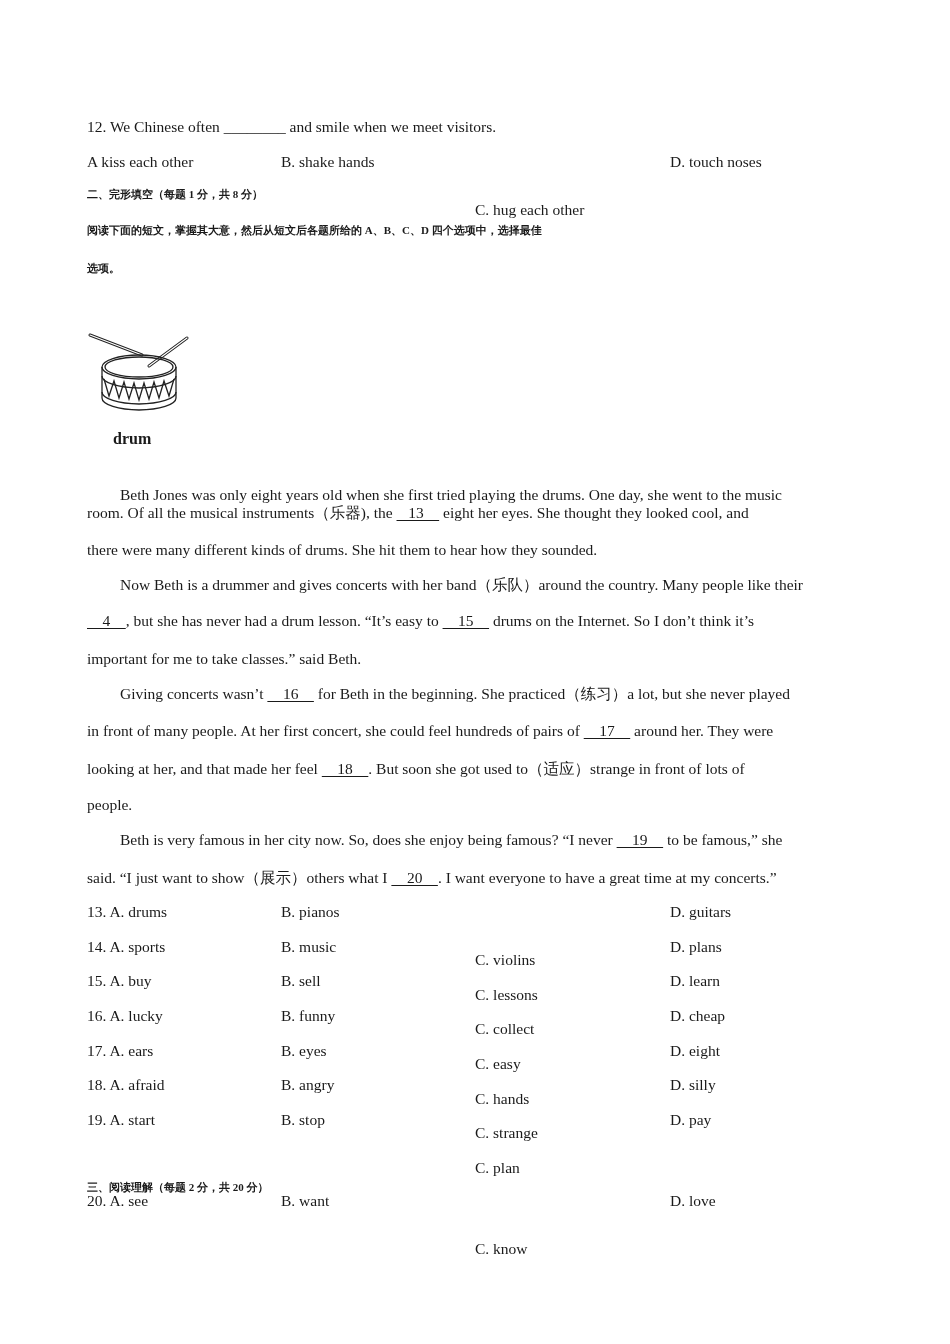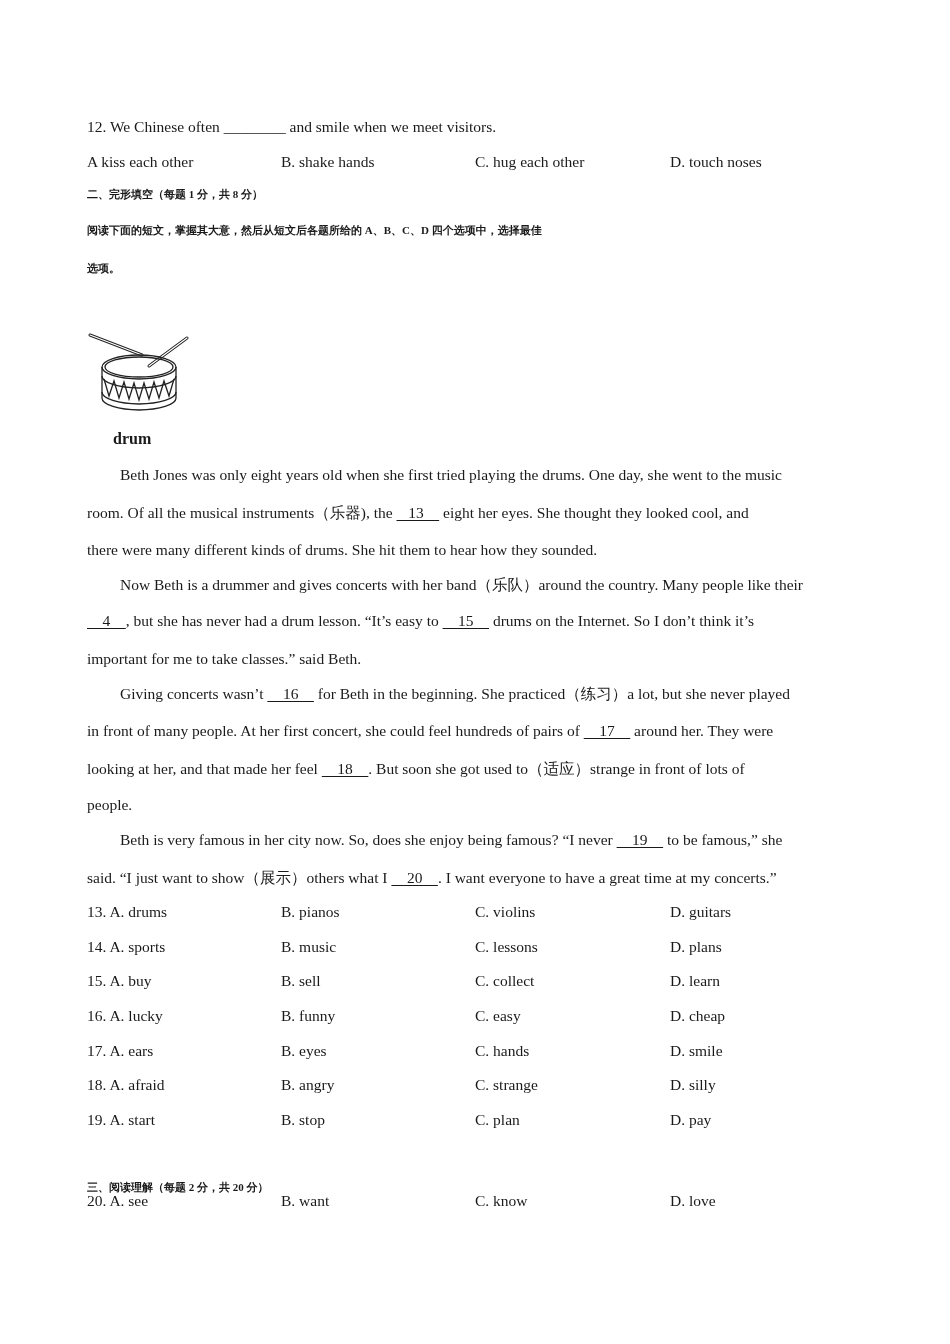--- a/index.html
+++ b/index.html
@@ -13,21 +13,21 @@
     .indent { left: 120px; }
     .cjk-head { font-family: Liberation Serif, serif; font-weight: bold; font-size: 11px; }
     .blank {
       display: inline-block; text-decoration: underline; text-underline-offset: 2px;
       white-space: pre;
     }
     .opt-row { position: absolute; left: 87px; width: 800px; height: 22px; }
     .opt { position: absolute; top: 0; white-space: nowrap; }
     .opt.a { left: 0; }
     .opt.b { left: 194px; }
-    .opt.c { left: 388px; }
+    .opt.c { left: 388px; margin-top: 48px; }
     .opt.d { left: 583px; }
     .drum-img { position: absolute; left: 87px; top: 330px; width: 105px; height: 85px; }
     .drum-label { position: absolute; left: 113px; top: 430px; font-weight: bold; font-size: 16px; }
   </style>
 </head>
 <body>
 
 <div class="abs line" style="top:118px;">12.  We Chinese often ________ and smile when we meet visitors.</div>
 <div class="opt-row" style="top:153px;">
   <span class="opt a">A   kiss each other</span>
@@ -56,21 +56,21 @@
 
     <path d="M15 68 A37 12 0 0 0 89 68"></path>
     <path d="M15 62 A37 12 0 0 0 89 62"></path>
     <path d="M15 46 A37 12 0 0 0 89 46"></path>
 
     <path d="M17 49 L22 66 L27 51 L32 68 L37 52 L42 69 L47 53 L52 70 L57 53 L62 69 L67 52 L72 68 L77 51 L82 66 L87 49"></path>
   </g>
 </svg>
 <div class="drum-label">drum</div>
 
-<div class="abs indent" style="top:466px;text-align:right;">Beth Jones was only eight years old when she first tried playing the drums. One day, she went to the music</div>
+<div class="abs indent" style="top:486px;text-align:right;">Beth Jones was only eight years old when she first tried playing the drums. One day, she went to the music</div>
 <div class="abs line" style="top:503px;">
   <span>room. Of all the musical instruments（乐器), the </span><span class="blank">   13    </span><span>  eight her eyes. She thought they looked cool, and</span>
 </div>
 <div class="abs line" style="top:541px;">there were many different kinds of drums. She hit them to hear how they sounded.</div>
 
 <div class="abs indent" style="top:575px;">Now Beth is a drummer and gives concerts with her band（乐队）around the country. Many people like their</div>
 <div class="abs line" style="top:612px;">
   <span class="blank">    4    </span><span>, but she has never had a drum lesson. “It’s easy to  </span><span class="blank">    15    </span><span>  drums on the Internet. So I don’t think it’s</span>
 </div>
 <div class="abs line" style="top:650px;">important for me to take classes.” said Beth.</div>
@@ -114,21 +114,21 @@
 <div class="opt-row" style="top:1007px;">
   <span class="opt a">16. A.  lucky</span>
   <span class="opt b">B.  funny</span>
   <span class="opt c">C.  easy</span>
   <span class="opt d">D.  cheap</span>
 </div>
 <div class="opt-row" style="top:1042px;">
   <span class="opt a">17. A.  ears</span>
   <span class="opt b">B.  eyes</span>
   <span class="opt c">C.  hands</span>
-  <span class="opt d">D.  smile</span>
+  <span class="opt d">D.  eight</span>
 </div>
 <div class="opt-row" style="top:1076px;">
   <span class="opt a">18. A.  afraid</span>
   <span class="opt b">B.  angry</span>
   <span class="opt c">C.  strange</span>
   <span class="opt d">D.  silly</span>
 </div>
 <div class="opt-row" style="top:1111px;text-align:center;">
   <span class="opt a">19. A.  start</span>
   <span class="opt b">B.  stop</span>

